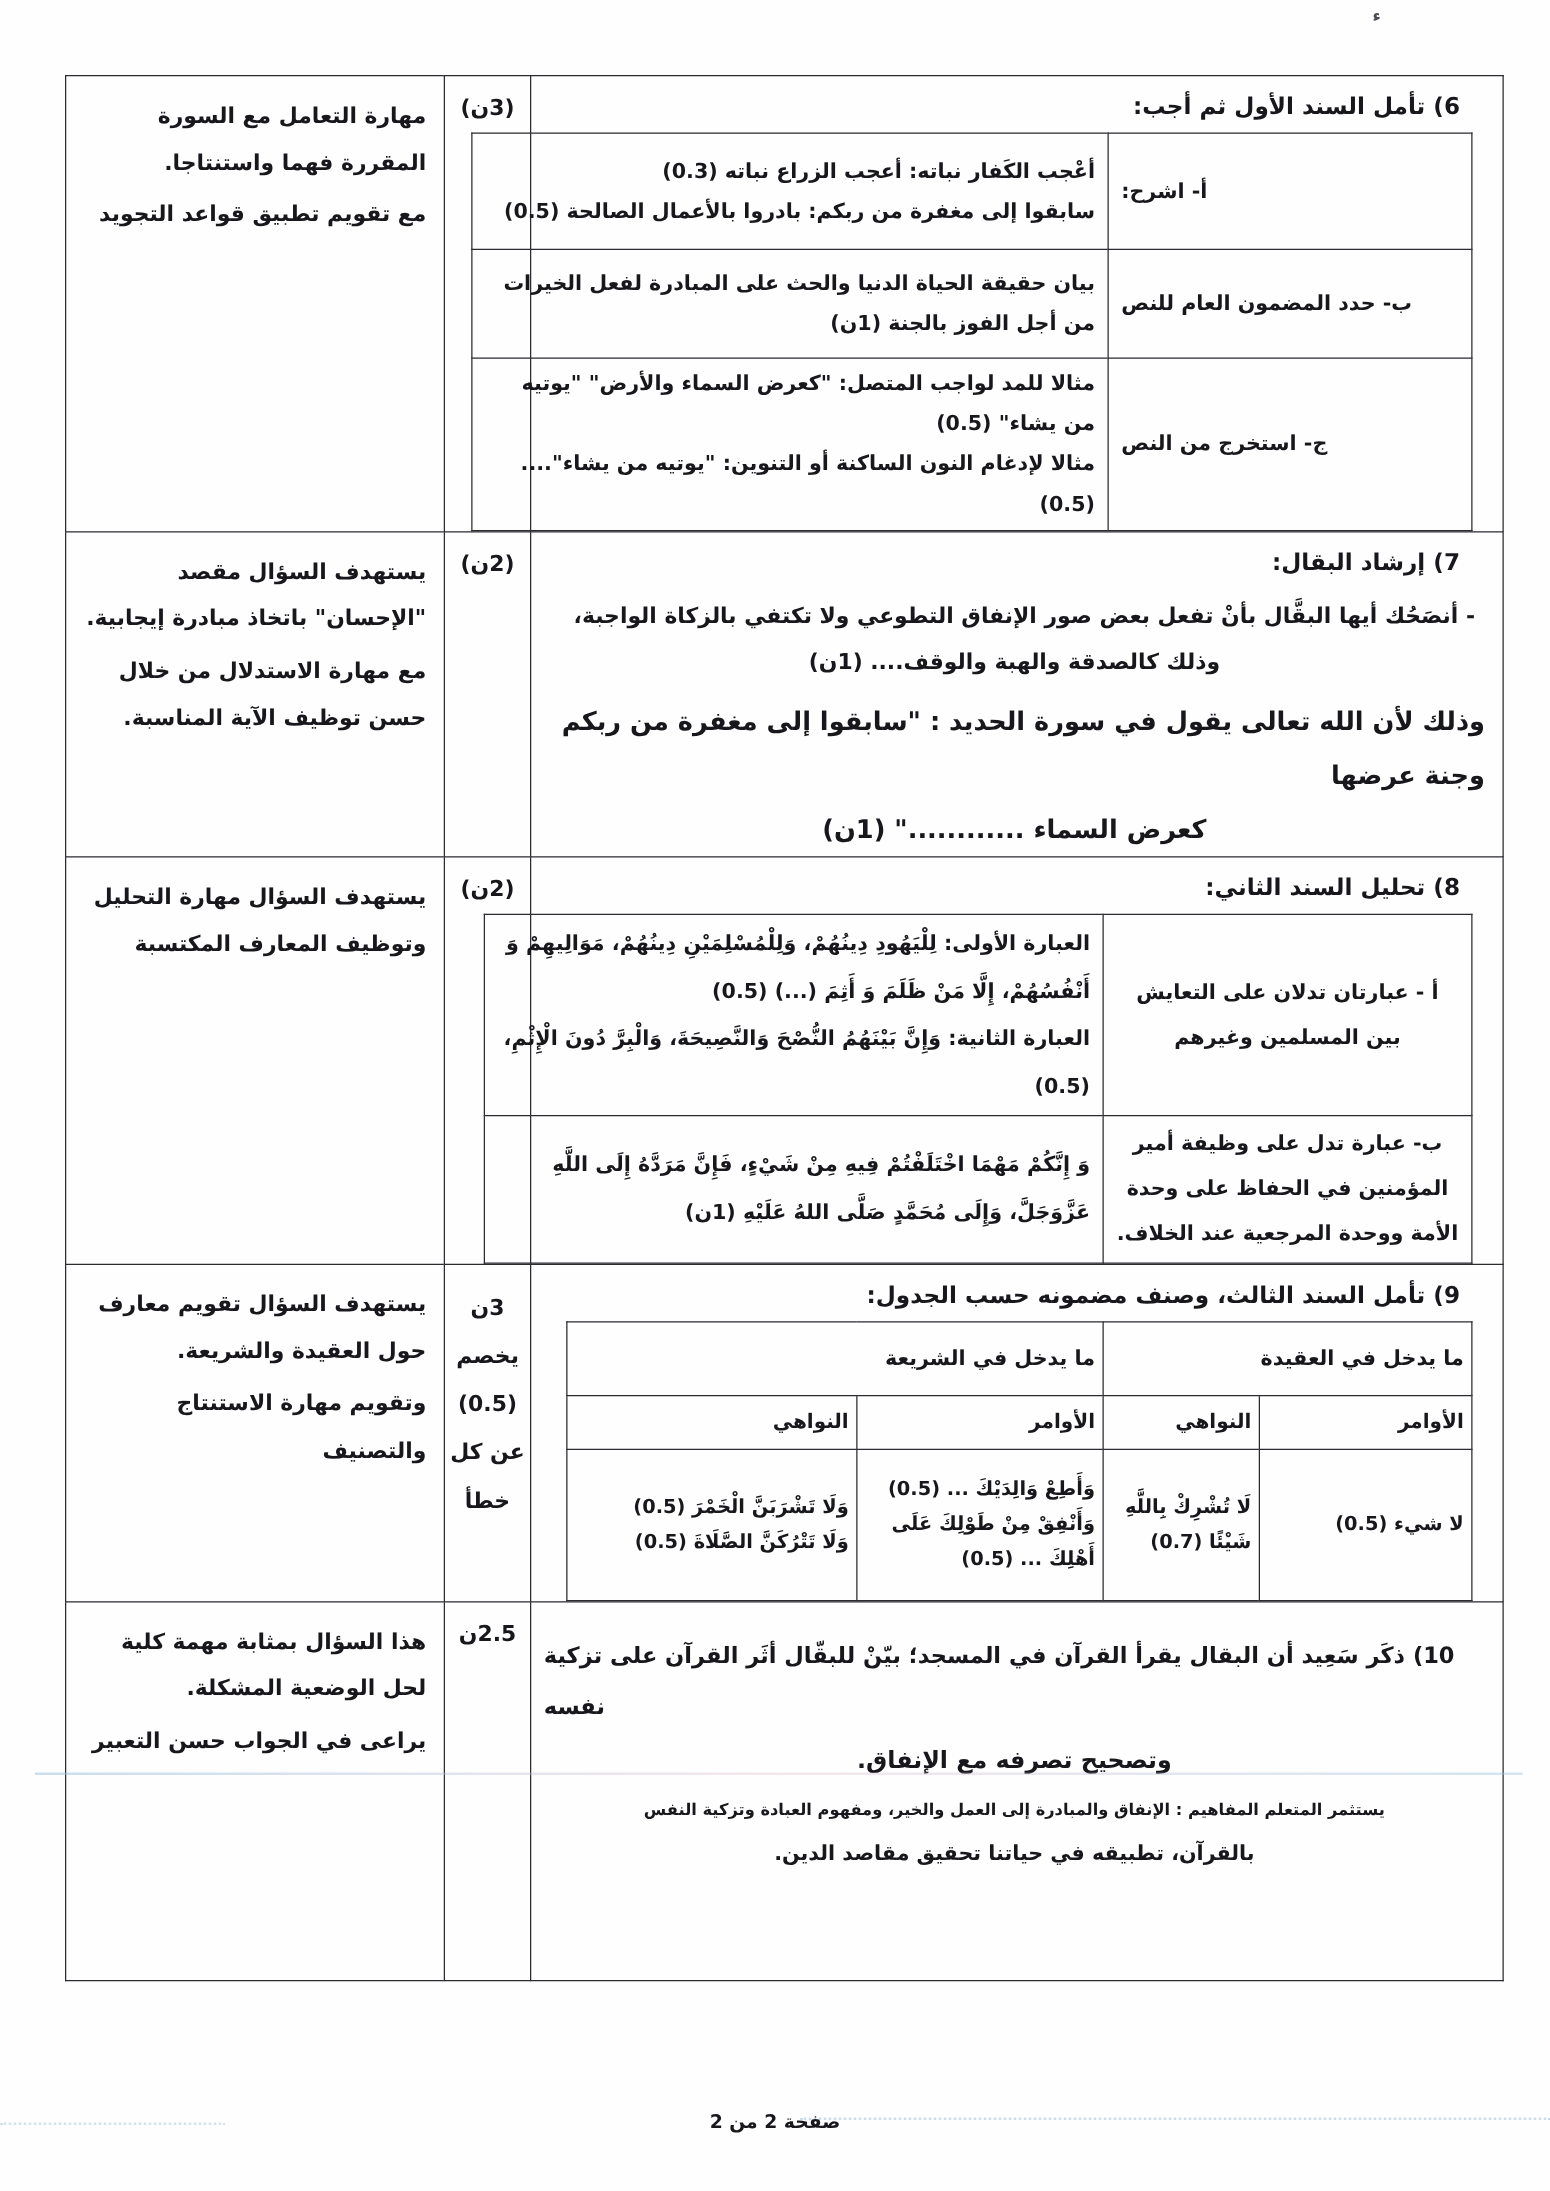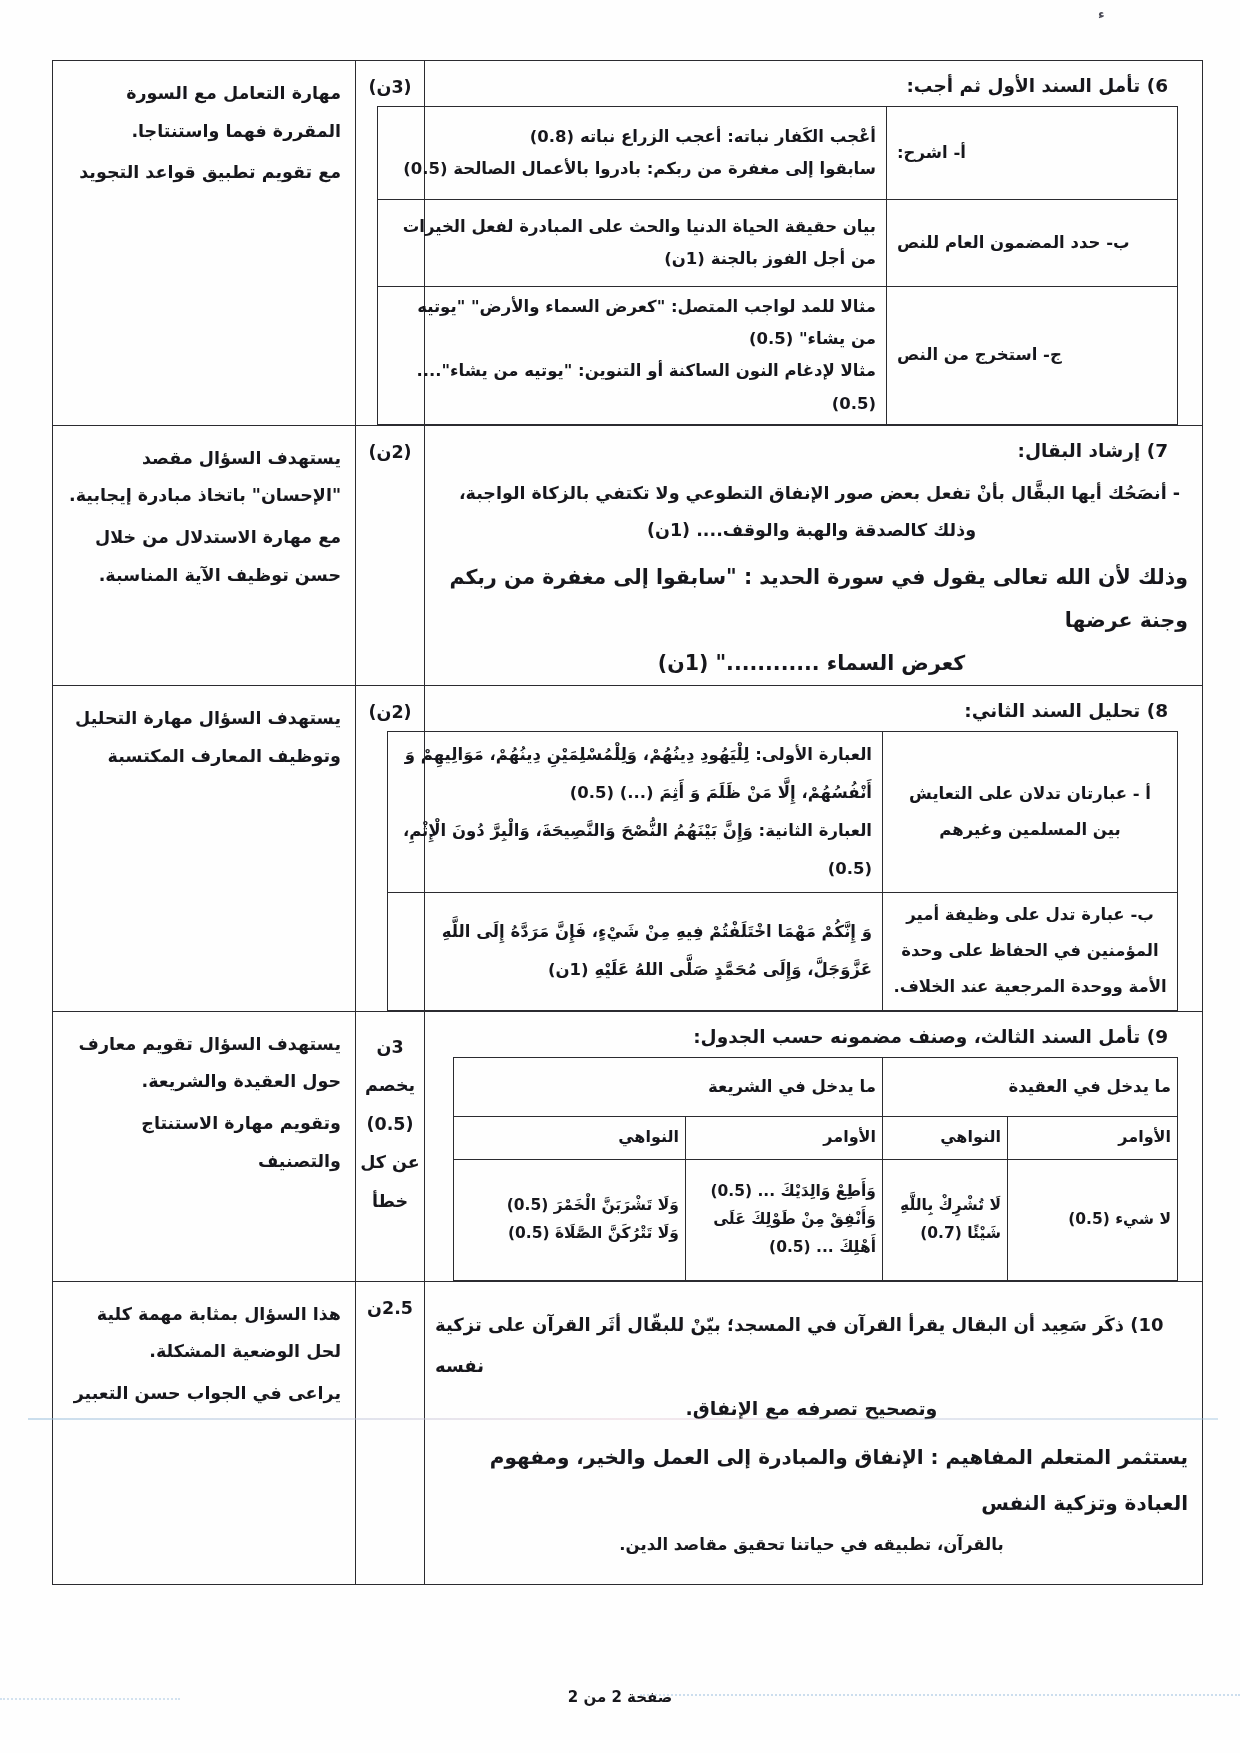--- a/index.html
+++ b/index.html
@@ -51,21 +51,21 @@
   table.t8 tr.r2 td{height:108px;border-radius:26px;}
   
   table.t9{width:724px;margin-top:4px;}
   table.t9 td{text-align:right;font-size:15.5px;line-height:1.8;padding:4px 6px;}
   table.t9 td.gh{height:50px;font-size:16.5px;vertical-align:middle;}
   table.t9 td.ch{height:34px;font-size:16px;vertical-align:middle;}
   table.t9 td.dc{height:112px;vertical-align:middle;}
   
   .q10t1{margin:16px 4px 0 0;text-align:left;font-size:18px;line-height:2.3;}
   .q10t2{text-align:center;font-size:19px;line-height:2.3;}
-  .q10b1{text-align:right;font-size:20px;line-height:2.3;margin-top:4px;}
+  .q10b1{text-align:center;font-size:13px;line-height:2.3;margin-top:4px;}
   .q10b2{text-align:center;font-size:16.5px;line-height:2.3;}
   .pts-line{line-height:2.2;}
   
   .footer{position:absolute;top:1688px;left:0;width:100%;text-align:center;font-size:15px;font-weight:700;}
   .corner-mark{position:absolute;top:6px;left:1098px;font-size:13px;color:#4a4a55;font-weight:700;}
   .artifact-a{position:absolute;top:1418px;left:28px;width:1190px;height:2px;
     background:linear-gradient(90deg,rgba(150,190,220,.5),rgba(225,190,205,.35),rgba(150,190,220,.4));}
   .artifact-b{position:absolute;top:1694px;left:640px;width:600px;border-top:2px dotted rgba(130,175,215,.4);}
   .artifact-c{position:absolute;top:1698px;left:0;width:180px;border-top:2px dotted rgba(130,175,215,.35);}
 </style>
@@ -85,21 +85,21 @@
     <tbody>
 
     <tr>
       <td class="qcell" style="height:276px">
         <div class="qtitle">6)   تأمل السند الأول ثم أجب:</div>
         <table class="inner t6">
           <tbody>
                 <tr class="r1">
             <td class="lbl">أ-   اشرح:</td>
             <td class="ans">
-              <div>أعْجب الكَفار نباته: أعجب الزراع نباته (0.8)</div>
+              <div>أعْجب الكَفار نباته: أعجب الزراع نباته (0.3)</div>
               <div>سابقوا إلى مغفرة من ربكم: بادروا بالأعمال الصالحة (0.5)</div>
             </td>
           </tr>
           <tr class="r2">
             <td class="lbl">ب-   حدد المضمون العام للنص</td>
             <td class="ans">
               <div>بيان حقيقة  الحياة الدنيا والحث على المبادرة لفعل الخيرات من أجل الفوز بالجنة (1ن)</div>
             </td>
           </tr>
           <tr class="r3">

